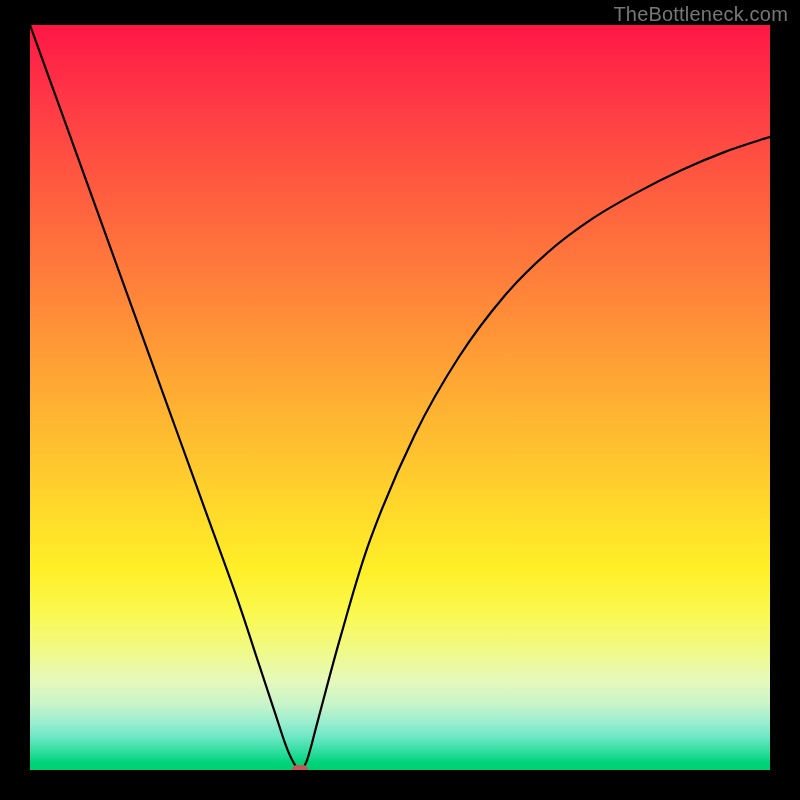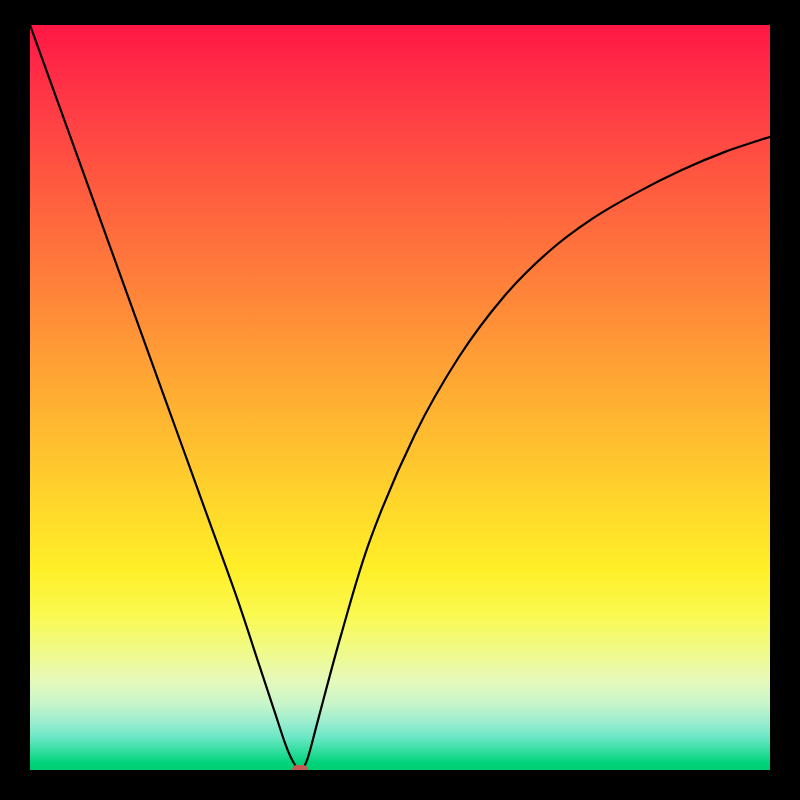--- a/index.html
+++ b/index.html
@@ -89,13 +89,14 @@
   <div class="plot-area">
     <div class="gradient"></div>
 
     <svg class="curve-svg" viewBox="0 0 740 745" preserveAspectRatio="none">
       <path id="curve-path" d="M 0.00 0.00 C 4.93 13.66, 19.73 54.63, 29.60 81.95 C 39.47 109.27, 49.33 136.58, 59.20 163.90 C 69.07 191.22, 78.93 218.53, 88.80 245.85 C 98.67 273.17, 108.53 300.48, 118.40 327.80 C 128.27 355.12, 138.13 382.43, 148.00 409.75 C 157.87 437.07, 167.73 464.38, 177.60 491.70 C 187.47 519.02, 198.57 548.82, 207.20 573.65 C 215.83 598.48, 223.23 622.08, 229.40 640.70 C 235.57 659.33, 239.88 672.36, 244.20 685.40 C 248.52 698.44, 252.22 710.48, 255.30 718.92 C 258.38 727.37, 260.23 731.71, 262.70 736.06 C 265.17 740.41, 267.63 745.37, 270.10 745.00 C 272.57 744.63, 274.42 742.52, 277.50 733.83 C 280.58 725.13, 283.05 713.34, 288.60 692.85 C 294.15 672.36, 302.17 640.70, 310.80 610.90 C 319.43 581.10, 328.07 547.57, 340.40 514.05 C 352.73 480.52, 370.00 440.17, 384.80 409.75 C 399.60 379.33, 414.40 354.50, 429.20 331.52 C 444.00 308.55, 458.80 289.31, 473.60 271.93 C 488.40 254.54, 503.20 240.26, 518.00 227.23 C 532.80 214.19, 547.60 203.63, 562.40 193.70 C 577.20 183.77, 592.00 175.70, 606.80 167.63 C 621.60 159.55, 636.40 152.10, 651.20 145.27 C 666.00 138.45, 680.80 132.24, 695.60 126.65 C 710.40 121.06, 732.60 114.23, 740.00 111.75" fill="none" stroke="#000" stroke-width="2.2" stroke-linecap="round" stroke-linejoin="round"></path>
     </svg>
 
     <div id="min-marker" class="marker" style="left: 270.1px; top: 745px; background: rgb(197, 90, 84);"></div>
   </div>
 
+  <div class="watermark">TheBottleneck.com</div>
 </div>
 
 </body></html>

